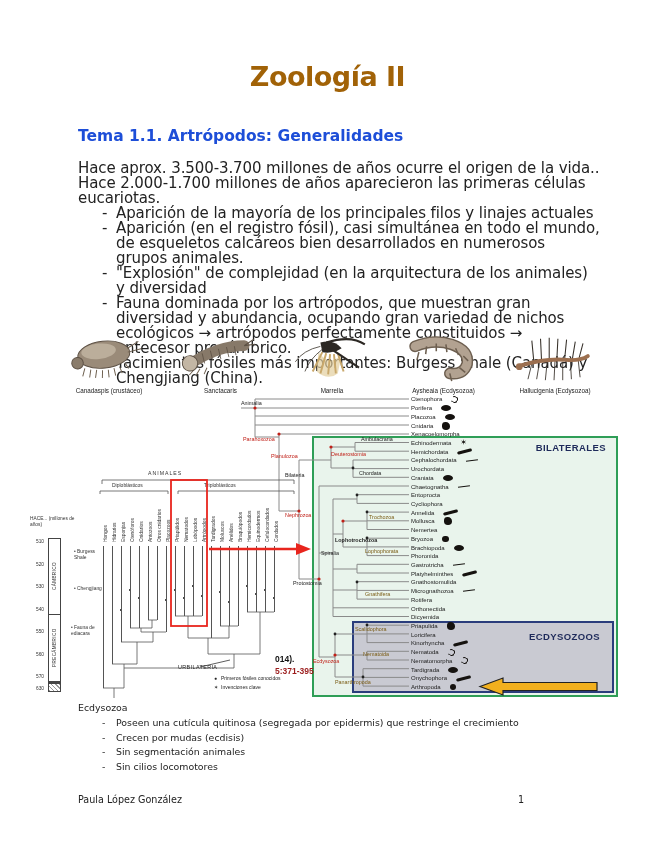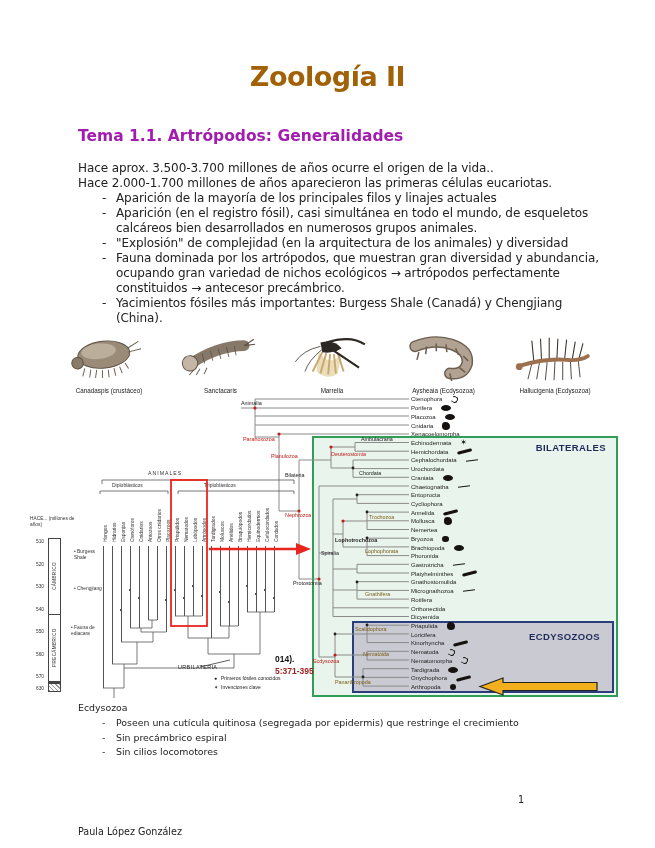--- a/index.html
+++ b/index.html
@@ -2,23 +2,23 @@
 <html><head>
 <meta charset="utf-8">
 <style>
   html,body{margin:0;padding:0;background:#fff;}
   .page{position:relative;width:655px;height:848px;background:#fff;overflow:hidden;
         font-family:"Liberation Sans",sans-serif;color:#1a1a1a;}
   
   .title{position:absolute;top:61px;left:0;width:100%;text-align:center;
          font-family:"DejaVu Sans",sans-serif;font-weight:800;font-size:27px;letter-spacing:-.5px;color:#a16207;}
   .heading{position:absolute;top:127px;left:78px;font-family:"DejaVu Sans",sans-serif;
-           font-weight:800;font-size:15.5px;color:#a21caf;}
-  
-  .textblock{position:absolute;top:161px;left:78px;width:522px;font-size:12px;line-height:15px;
+           font-weight:800;font-size:15.5px;color:#1d4ed8;}
+  
+  .textblock{position:absolute;top:161px;left:78px;width:522px;font-size:15px;line-height:15px;
              font-family:"DejaVu Sans",sans-serif;letter-spacing:-.1px;color:#222;}
   .li{display:flex;}
   .li .dash{width:14px;margin-left:24px;flex:none;text-align:left;}
   .li .dash::before{content:"-";}
   .li .txt{flex:1;}
   
   .fossils{position:absolute;top:329px;left:56px;width:552px;display:flex;justify-content:space-between;align-items:flex-end;}
   .fossil{width:106px;text-align:center;}
   .fossil svg{display:block;margin:0 auto;}
   .fossil .cap{font-size:6.3px;margin-top:2px;color:#222;}
@@ -86,21 +86,21 @@
              font-size:4.9px;white-space:nowrap;color:#333;}
   .taxon .tline{position:absolute;left:5px;top:4px;width:1px;background:#555;}
   .urb{position:absolute;left:148px;top:194px;font-size:5.4px;letter-spacing:.4px;color:#222;}
   .lg{position:absolute;left:184px;top:204px;font-size:5px;line-height:1.7;color:#222;}
   .lg .lgm{display:inline-block;width:7px;}
   .ov{position:absolute;left:0;top:0;pointer-events:none;}
   
   .ecdy{position:absolute;top:701px;left:78px;width:522px;font-size:9.4px;line-height:14.8px;
         font-family:"DejaVu Sans",sans-serif;color:#222;}
   .ecdy .sect{margin-bottom:0;}
-  .footer-author{position:absolute;left:78px;top:794px;font-size:9.6px;color:#222;font-family:"DejaVu Sans",sans-serif;margin-top:32px;}
+  .footer-author{position:absolute;left:78px;top:794px;font-size:9.6px;color:#222;font-family:"DejaVu Sans",sans-serif;}
   .footer-page{position:absolute;left:518px;top:794px;font-size:9.6px;color:#222;font-family:"DejaVu Sans",sans-serif;}
 </style>
 </head>
 <body>
 
 <div class="page">
 
   <div class="title">Zoología II</div>
   <div class="heading">Tema 1.1. Artrópodos: Generalidades</div>
 
@@ -538,21 +538,25 @@
   <div class="ecdy">
     <div class="sect">Ecdysozoa</div>
     <div>
 
     <div class="li">
         <span class="dash"></span>
         <span class="txt">Poseen una cutícula quitinosa (segregada por epidermis) que restringe el crecimiento</span>
       </div>
         <div class="li">
         <span class="dash"></span>
-        <span class="txt">Sin precámbrico espiral</span>
+        <span class="txt">Crecen por mudas (ecdisis)</span>
+      </div>
+        <div class="li">
+        <span class="dash"></span>
+        <span class="txt">Sin segmentación animales</span>
       </div>
         <div class="li">
         <span class="dash"></span>
         <span class="txt">Sin cilios locomotores</span>
       </div>
       </div>
   </div>
 
   <div class="footer-author">Paula López González</div>
   <div class="footer-page">1</div>

